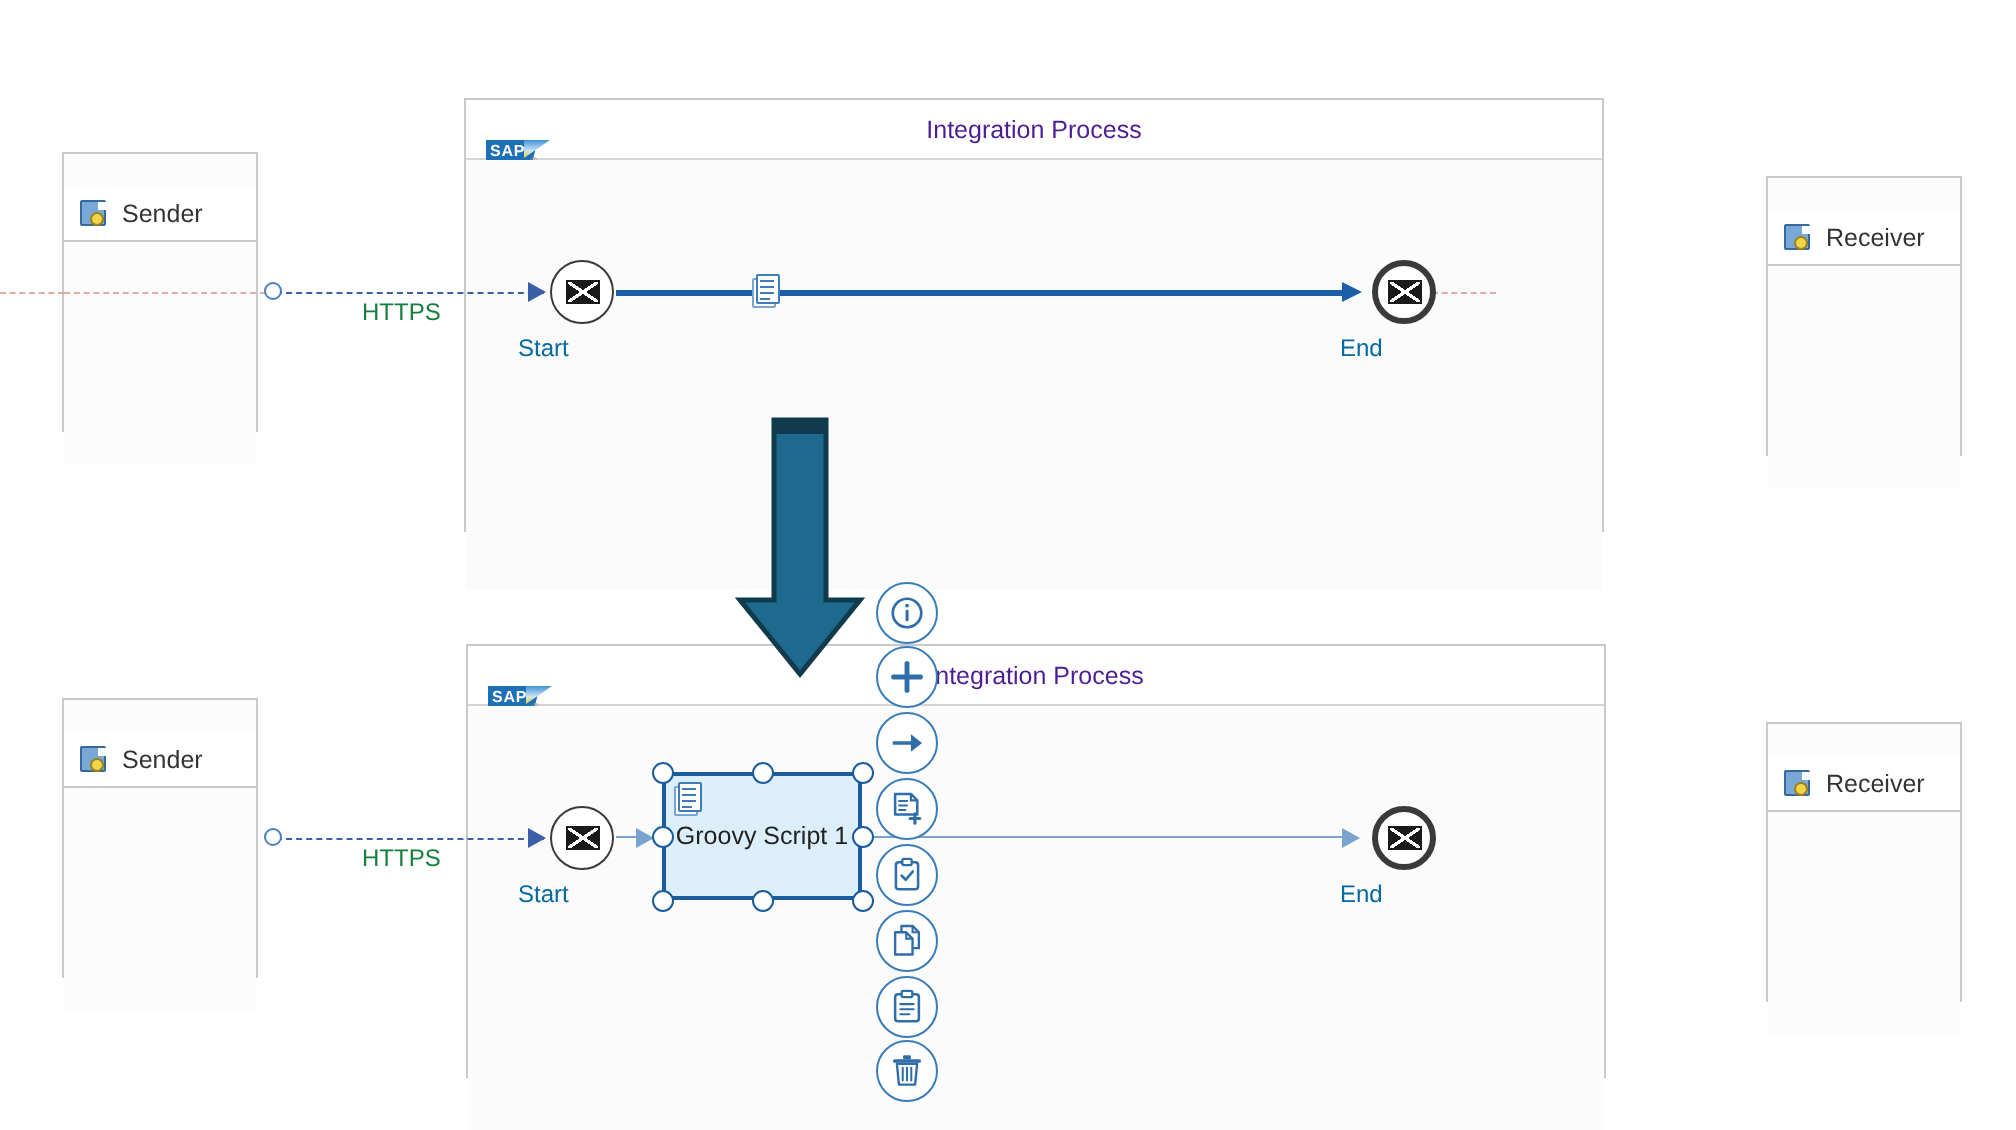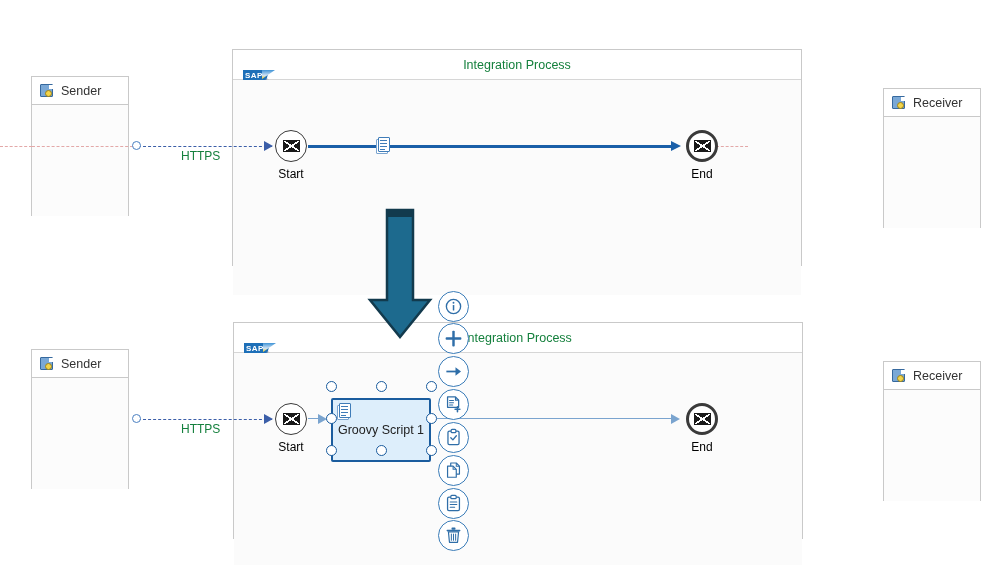--- a/index.html
+++ b/index.html
@@ -10,21 +10,21 @@
     overflow:hidden;
     position:relative;
     color:#333333;
   }
   .canvas{position:absolute;left:0;top:0;width:1008px;height:565px;}
 
   
   .pool{position:absolute;border:1px solid #c9c9c9;background:#fcfcfc;box-sizing:border-box;}
   .pool-head{
     height:28px;border-bottom:1px solid #c9c9c9;background:#ffffff;
-    display:flex;align-items:center;gap:7px;padding:0 8px;box-sizing:border-box;
+    display:flex;align-items:center;gap:7px;padding:0 8px;box-sizing:border-box;margin-top:16px;
   }
   .pool-title{font-size:12.5px;color:#333;white-space:nowrap;}
   .pool-body{background:#fcfcfc;}
 
   
   .part-icon{width:14px;height:14px;position:relative;flex:0 0 auto;}
   .part-icon .sheet{
     position:absolute;left:0;top:0;width:11px;height:11px;
     background:#7aa8d6;border:1px solid #36699e;border-radius:1px;
   }
@@ -38,21 +38,21 @@
 
   
   .proc{position:absolute;border:1px solid #c9c9c9;background:#fbfbfb;box-sizing:border-box;}
   .proc-head{
     height:30px;border-bottom:1px solid #d6d6d6;background:#ffffff;
     position:relative;box-sizing:border-box;
   }
   .proc-title{
     position:absolute;left:0;right:0;top:0;bottom:0;
     display:flex;align-items:center;justify-content:center;
-    font-size:12.5px;color:#15803d;
+    font-size:12.5px;color:#4c1d95;
   }
   .proc-body{position:relative;background:#fbfbfb;height:100%;}
 
   
   .sap-logo{
     position:absolute;left:10px;top:20px;width:32px;height:15px;
   }
   .sap-logo .blue{
     position:absolute;left:0;top:0;width:26px;height:14px;background:#1d6fb8;
     clip-path:polygon(0 0,100% 0,86% 100%,0 100%);
@@ -66,21 +66,21 @@
     position:absolute;left:2px;top:1px;font-size:8px;font-weight:bold;color:#fff;
     letter-spacing:.4px;font-family:"Liberation Sans",sans-serif;
   }
   .sap-logo .reg{position:absolute;left:22px;top:8px;font-size:5px;color:#9a9a9a;}
 
   
   .ev{position:absolute;border-radius:50%;box-sizing:border-box;
       display:flex;align-items:center;justify-content:center;background:#ffffff;}
   .ev.start{width:32px;height:32px;border:1.6px solid #3a3a3a;}
   .ev.end{width:32px;height:32px;border:3.2px solid #3a3a3a;}
-  .ev-label{position:absolute;font-size:12px;color:#000000;text-align:center;white-space:nowrap;}
+  .ev-label{position:absolute;font-size:12px;color:#0369a1;text-align:left;white-space:nowrap;}
 
   .env{width:17px;height:12px;position:relative;}
   .env .body{position:absolute;inset:0;background:#1a1a1a;border:1px solid #1a1a1a;box-sizing:border-box;}
   .env .v{
     position:absolute;inset:1px;background:
       linear-gradient(to bottom right,transparent calc(50% - 0.8px),#ffffff calc(50% - 0.8px),#ffffff calc(50% + 0.8px),transparent calc(50% + 0.8px)),
       linear-gradient(to bottom left ,transparent calc(50% - 0.8px),#ffffff calc(50% - 0.8px),#ffffff calc(50% + 0.8px),transparent calc(50% + 0.8px));
   }
 
   
@@ -98,21 +98,21 @@
 
   
   .sflow{position:absolute;height:0;}
   .sflow.thick{border-top:3px solid #1a5fa8;}
   .sflow.thin{border-top:1.6px solid #7aa4cf;}
 
   
   .task{
     position:absolute;box-sizing:border-box;
     background:#ddeefb;border:2px solid #1a5c9e;border-radius:2px;
-    display:flex;align-items:center;justify-content:center;margin-top:12px;
+    display:flex;align-items:center;justify-content:center;
   }
   .task-label{font-size:12.5px;color:#222;white-space:nowrap;}
   .handle{
     position:absolute;width:11px;height:11px;border-radius:50%;
     background:#ffffff;border:1.6px solid #1a5c9e;box-sizing:border-box;z-index:6;
   }
   .task-icon{position:absolute;left:4px;top:3px;width:16px;height:17px;}
 
   
   .doc{position:relative;width:100%;height:100%;}

